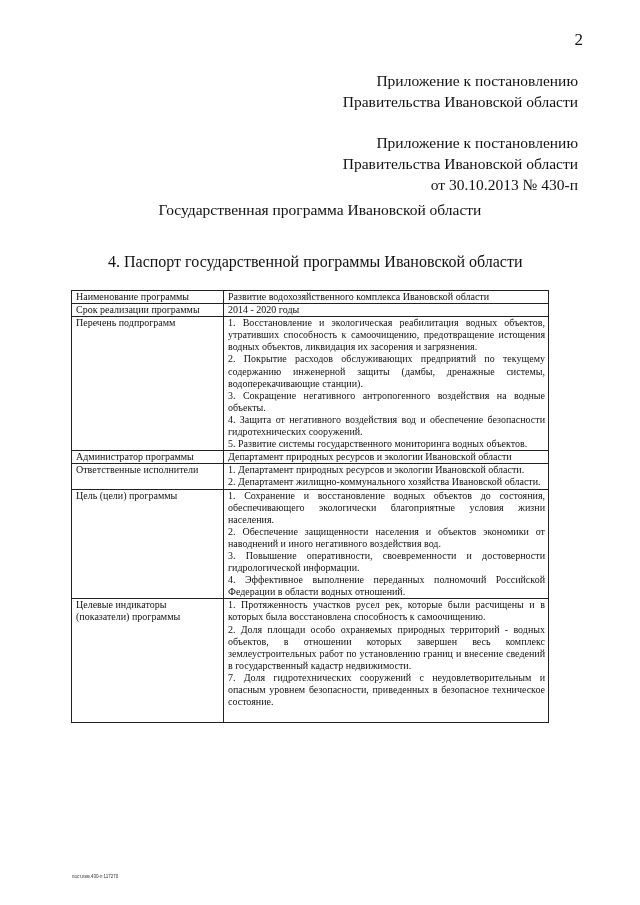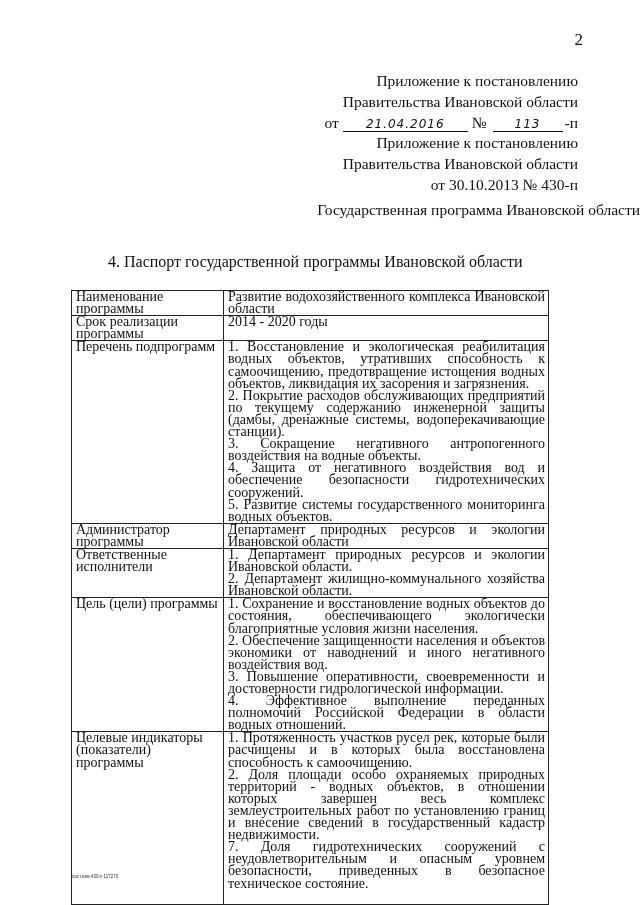--- a/index.html
+++ b/index.html
@@ -40,37 +40,37 @@
       line-height: 14px;
       letter-spacing: 1px;
     }
     .blank-date { width: 125px; margin: 0 4px; }
     .blank-num { width: 70px; margin: 0 2px 0 6px; }
     .program-title {
       position: absolute;
       top: 200px;
       left: 0;
       width: 640px;
-      text-align: right;
+      text-align: center;
       font-size: 15.5px;
       line-height: 19px;
     }
     .passport-title {
       position: absolute;
       top: 253px;
       left: 108px;
       font-size: 16px;
     }
     table.passport {
       position: absolute;
       top: 290px;
       left: 71px;
       width: 478px;
       border-collapse: collapse;
-      font-size: 14px;
+      font-size: 10px;
       line-height: 12.1px;
       table-layout: fixed;
     }
     table.passport td {
       border: 1px solid #222;
       vertical-align: top;
       padding: 0 3px 0 4px;
     }
     table.passport td.label { width: 144px; }
     table.passport td.value { text-align: justify; }
@@ -86,23 +86,20 @@
     }
   </style>
 </head>
 <body>
 
 <div class="page-number">2</div>
 
 <div class="appendix appendix-1">
   <div>Приложение к постановлению</div>
   <div>Правительства Ивановской области</div>
-  <div>
-    <span>от</span><span class="blank blank-date">21.04.2016</span><span>№</span><span class="blank blank-num">113</span><span>-п</span>
-  </div>
 </div>
 
 <div class="appendix appendix-2">
   <div>Приложение к постановлению</div>
   <div>Правительства Ивановской области</div>
   <div>от 30.10.2013 № 430-п</div>
 </div>
 
 <div class="program-title">
   <div>Государственная программа Ивановской области</div>

